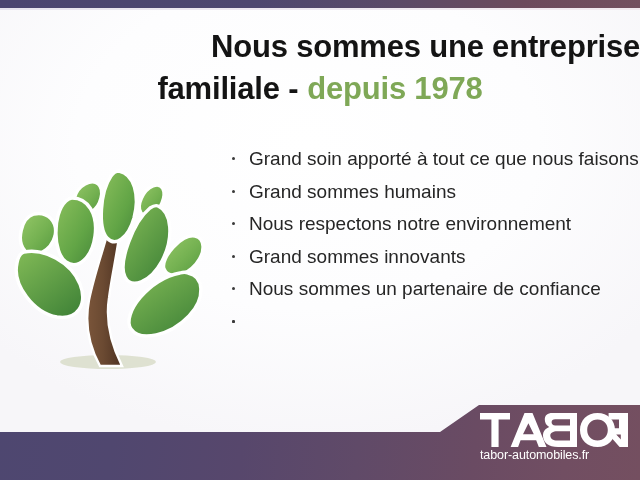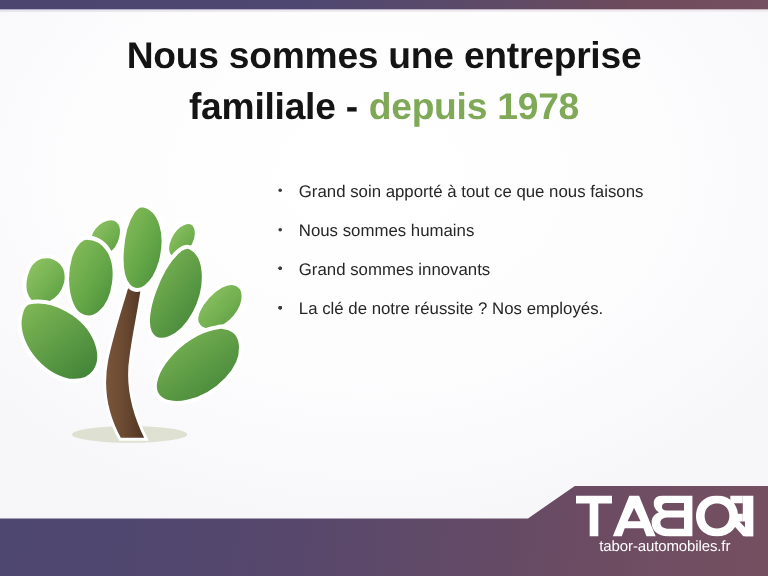--- a/index.html
+++ b/index.html
@@ -40,41 +40,41 @@
     position: absolute;
     left: 0; top: 26px;
     width: 640px;
     text-align: center;
     line-height: 42px;
     font-size: 31px;
     font-weight: bold;
     letter-spacing: -0.2px;
     color: #141414;
   }
-  .headline .line1 { display: block; }
+  .headline .line1 { display: block; text-align: right; }
   .headline .line2 { display: block; }
   .headline .accent {
     color: #7fa857;
   }
   .headline .gap { display: inline-block; width: 9px; }
 
   
   .bullets {
     position: absolute;
     left: 228px; top: 148px;
     width: 400px;
     list-style: none;
     margin: 0;
     padding: 0;
   }
   .bullets li {
     position: relative;
     padding-left: 21px;
     margin: 0 0 10.5px 0;
-    font-size: 14px;
+    font-size: 19px;
     line-height: 22px;
     color: #262626;
     white-space: nowrap;
   }
   .bullets li .dot {
     position: absolute;
     left: 4px;
     top: 9px;
     width: 3.2px;
     height: 3.2px;
@@ -125,21 +125,20 @@
     position: absolute;
     left: 0; top: 0;
     width: 148px;
     height: 34px;
   }
   .logo-tagline {
     position: absolute;
     left: 0;
     top: 35px;
     width: 148px;
-    text-align: center;
     font-size: 12.5px;
     letter-spacing: -0.1px;
     color: #ffffff;
     white-space: nowrap;
   }
 </style>
 </head>
 <body>
 
 <div class="slide">
@@ -198,26 +197,26 @@
 
         <path fill="url(#lfC)" d="M12 104 C 32 100, 59 114, 68 136 C 76 157, 65 172, 45 169 C 22 165, 0 137, 5 115 C 6 109, 9 105, 12 104 Z"></path>
 
         <path fill="url(#lfC)" d="M176 125 C 192 128, 194 150, 177 168 C 158 188, 128 194, 119 181 C 109 166, 138 130, 168 125 C 171 124, 174 124, 176 125 Z"></path>
       </g>
     </svg>
   </div>
 
   <ul class="bullets">
     <li><span class="dot"></span><span>Grand soin apporté à tout ce que nous faisons</span></li>
-    <li><span class="dot"></span><span>Nous sommes humains</span></li>
-    <li><span class="dot"></span></li>
+    <li><span class="dot"></span><span>Grand sommes humains</span></li>
+    <li><span class="dot"></span><span>Nous respectons notre environnement</span></li>
     <li><span class="dot"></span><span>Grand sommes innovants</span></li>
+    <li><span class="dot"></span><span>Nous sommes un partenaire de confiance</span></li>
     <li><span class="dot"></span></li>
     <li><span class="dot"></span></li>
-    <li><span class="dot"></span><span>La clé de notre réussite ? Nos employés.</span></li>
   </ul>
 
   <div class="footer">
     <div class="footer-shape"></div>
   </div>
 
   <div class="logo">
     <div class="logo-word">
       <svg viewBox="0 0 148 34" width="148" height="34" xmlns="http://www.w3.org/2000/svg" aria-hidden="true">
         <g fill="#ffffff">

